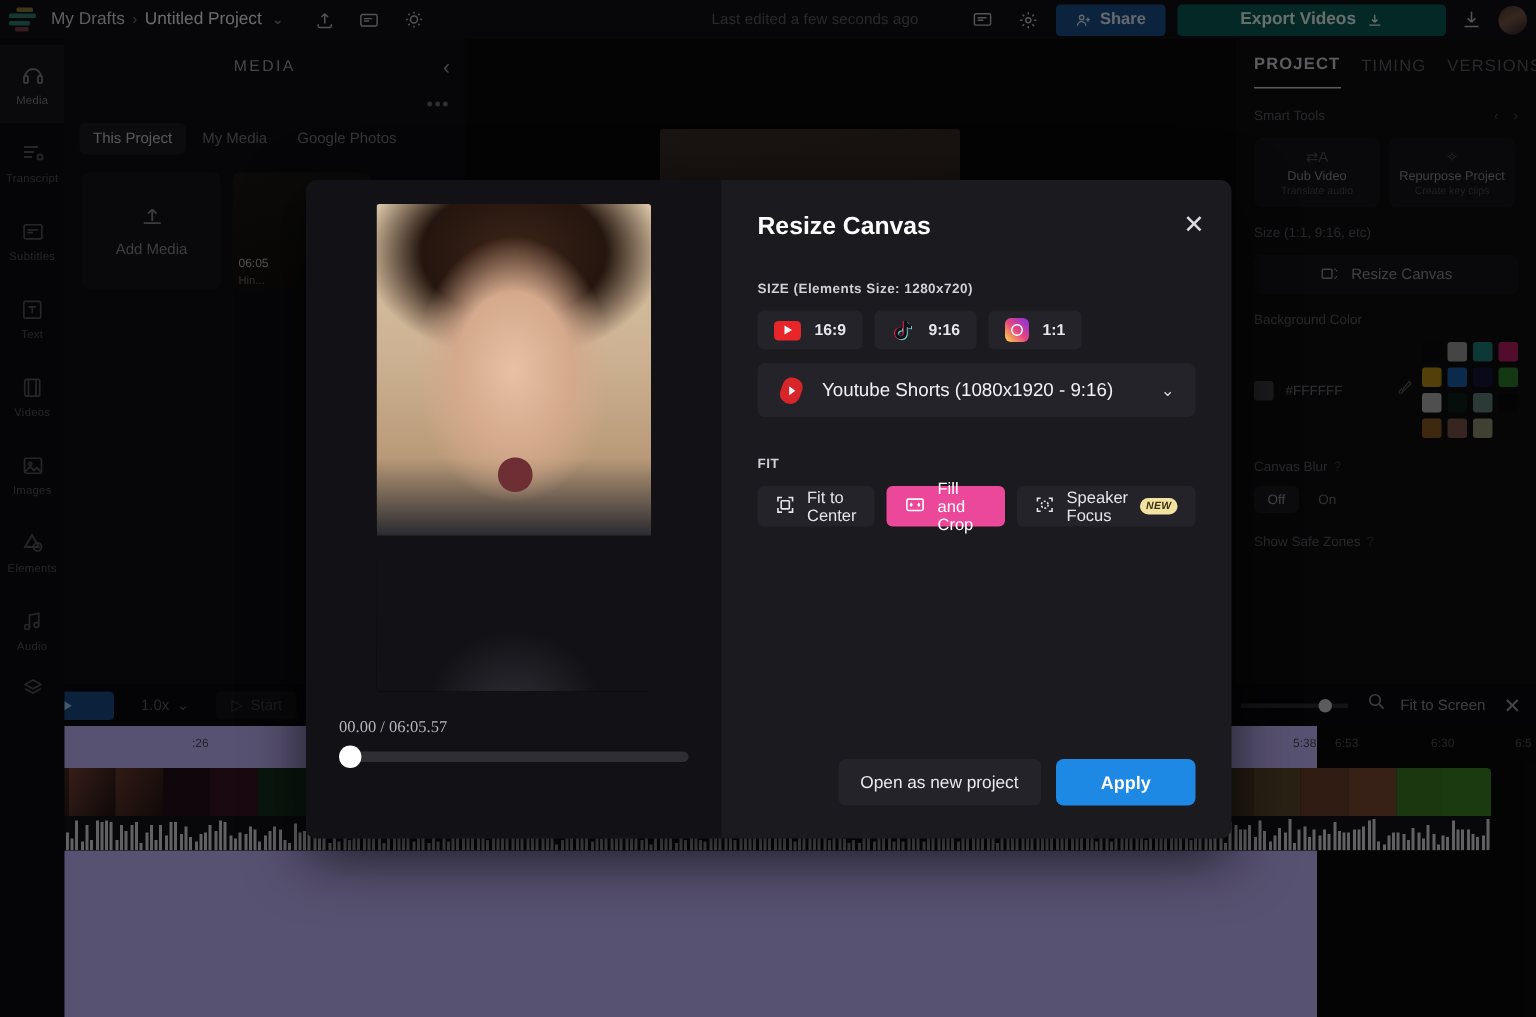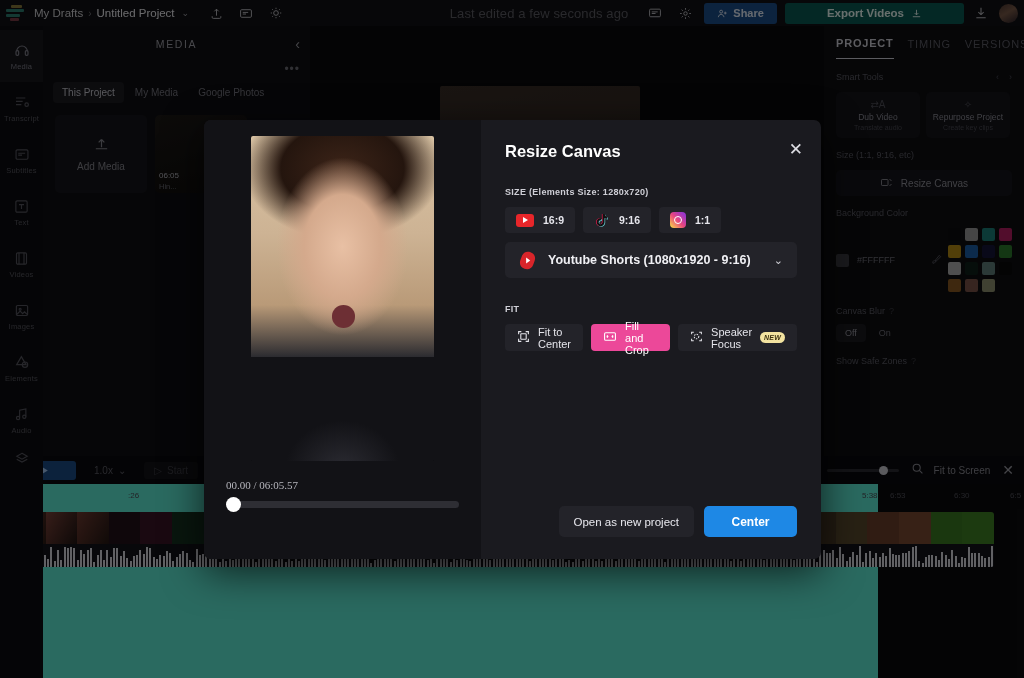--- a/index.html
+++ b/index.html
@@ -24,21 +24,21 @@
   .lb2 { width: 18px; background: #2e7f72; }
   .lb3 { width: 14px; background: #2e7f72; }
   .lb4 { width: 9px;  background: #7a3a46; margin-left: 4px;}
   .crumb { color: #cfcfd3; font-size: 11.5px; }
   .crumb-sep { color: #6e6e76; font-size: 10px; margin: 0 5px; }
   .crumb-strong { color: #e9e9ee; font-size: 11.5px; }
   .chev-sm { display:inline-block; margin-left:7px; color:#9a9aa3; font-size:9px; }
   .tb-icon { width: 26px; height: 22px; display: flex; align-items: center;
     justify-content: center; color: #b9b9c0; margin-left: 4px; }
   .tb-spacer { flex: 1; }
-  .edited { color: #5b5b63; font-size: 13px; margin-right: 10px; letter-spacing:.1px;}
+  .edited { color: #5b5b63; font-size: 10px; margin-right: 26px; letter-spacing:.1px;}
   .btn-share {
     height: 21px; background: #1c4e8a; color: #dfe9f6; font-size: 11px;
     border-radius: 3px; display: flex; align-items: center; gap: 5px;
     padding: 0 13px; margin-left: 6px; font-weight: 600;
   }
   .btn-export {
     height: 21px; background: #0b5a52; color: #e4f5f1; font-size: 11.5px;
     border-radius: 3px; display: flex; align-items: center; gap: 7px;
     padding: 0 42px; margin-left: 8px; font-weight: 700;
   }
@@ -138,21 +138,21 @@
   .zoom-slider { width: 72px; height: 3px; background: #2b2b31; border-radius: 2px;
      position: relative; margin-right: 12px;}
   .zoom-knob { position:absolute; left: 52px; top: -3px; width: 9px; height: 9px;
      border-radius: 50%; background: #c9c9d0; }
   .tp-ic { color: #8a8a93; margin-right: 10px; }
   .fit-screen { color: #8a8a93; font-size: 10px; margin-right: 12px; }
   .tp-close { color: #9a9aa3; font-size: 14px; }
 
   
   .timeline { position: absolute; left: 0; top: 484px; width: 878px; height: 194px;
-     background: #5eead4; z-index: 2; text-align: center; }
+     background: #c4b5fd; z-index: 2; text-align: center; }
   .ruler { position: relative; height: 22px; margin-left: 14px; }
   .tick { position: absolute; top: 7px; font-size: 8px; color: #4e4e57; }
   .playhead { position: absolute; left: 12px; top: 0; width: 1px; height: 194px;
      background: #a6a6ad; }
   .playhead-cap { position: absolute; left: -6px; top: 0; width: 13px; height: 14px;
      background: #a6a6ad; border-radius: 2px 2px 5px 5px; }
   .track { position: absolute; left: 14px; top: 28px; width: 980px; height: 55px;
      background: #131318; border-radius: 3px; overflow: hidden; display:flex;
      flex-direction: column; }
   .track-film { height: 32px; display: flex; }
@@ -197,21 +197,21 @@
      display:flex; align-items:center; justify-content:center; }
   .ic-yt:after { content:""; border-left: 5px solid #fff; border-top: 3.5px solid transparent;
      border-bottom: 3.5px solid transparent; margin-left:1px;}
   .ic-tt { width: 16px; height: 16px; position: relative; }
   .ic-ig { width: 16px; height: 16px; border-radius: 4px;
      background: linear-gradient(45deg,#f9d14b 5%, #e8457f 48%, #9b37c9 85%);
      display:flex; align-items:center; justify-content:center; }
   .ic-ig-in { width: 8px; height: 8px; border: 1.4px solid #fff; border-radius: 50%; }
   .dd { margin-top: 9px; height: 36px; background: #232329; border-radius: 5px;
      display: flex; align-items: center; padding: 0 14px; gap: 12px; }
-  .dd-label { flex: 1; color: #f0f0f4; font-size: 12.5px; font-weight: 700; }
+  .dd-label { flex: 1; color: #f0f0f4; font-size: 12.5px; font-weight: 400; }
   .dd-chev { color: #d2d2d8; font-size: 11px; }
   .ic-shorts { width: 17px; height: 19px; display:flex; align-items:center; }
   .fit-row { display: flex; gap: 8px; margin-top: 10px; }
   .fit-btn { height: 27px; background: #232329; border-radius: 4px; display: flex;
      align-items: center; gap: 8px; padding: 0 12px; color: #e4e4ea; font-size: 11px; }
   .fit-btn.sel { background: #ec4899; color: #fff; }
   .badge-new { background: #f3e3a0; color: #3d3211; font-size: 7px; font-weight: 700;
      padding: 2px 4px; border-radius: 7px; font-style: italic; letter-spacing:.2px;}
   .modal-actions { position: absolute; right: 24px; bottom: 22px; display: flex; gap: 10px; }
   .btn-secondary { height: 31px; background: #232329; color: #e8e8ee; font-size: 11.5px;
@@ -951,18 +951,18 @@
                 <circle cx="12" cy="12" r="4.2" stroke-dasharray="2.5 2"></circle>
               </svg>
           </span>
           <span>Speaker Focus</span>
           <span class="badge-new">NEW</span>
         </div>
       </div>
 
       <div class="modal-actions">
         <div class="btn-secondary">Open as new project</div>
-        <div class="btn-primary">Center</div>
+        <div class="btn-primary">Apply</div>
       </div>
     </div>
   </div>
 
 </div>
 
 </body></html>

